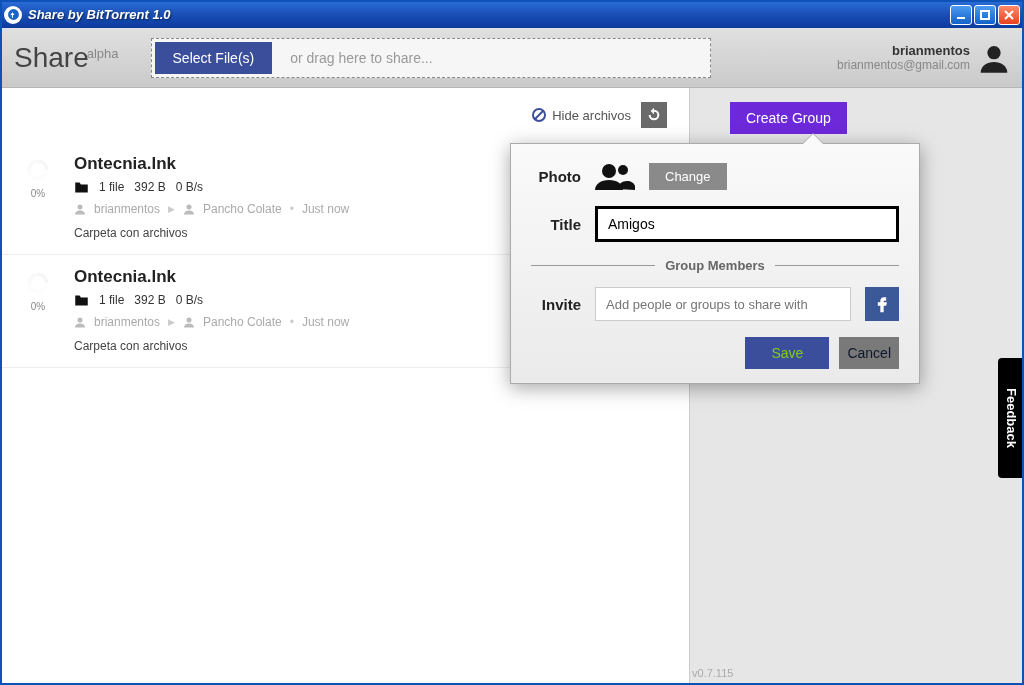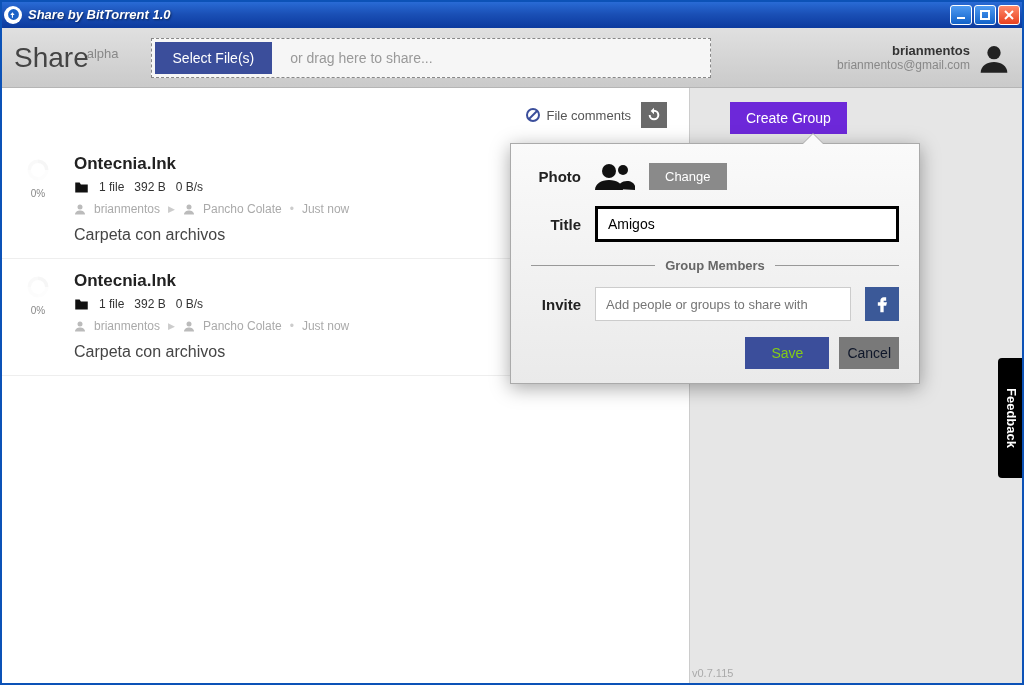--- a/index.html
+++ b/index.html
@@ -39,21 +39,21 @@
 .prog-pct{font-size:10px;color:#888}
 .item-body{flex:1}
 .item-title{font-size:17px;font-weight:bold;color:#222;margin-bottom:6px}
 .item-stats{display:flex;align-items:center;gap:10px;font-size:12px;color:#333;margin-bottom:8px}
 .folder-icon{width:15px;height:13px}
 .folder-icon svg{width:100%;height:100%;fill:#111}
 .item-meta{display:flex;align-items:center;gap:8px;font-size:12px;color:#aaa;margin-bottom:10px}
 .person-ic{width:12px;height:12px;fill:#bbb}
 .chev{font-size:9px;color:#ccc}
 .dot{color:#ccc}
-.item-desc{font-size:16px;color:#444}
+.item-desc{font-size:12px;color:#444}
 .side{width:334px;background:#e6e6e6;position:relative}
 .create-btn{position:absolute;top:14px;left:40px;background:#6d28d9;color:#fff;padding:8px 16px;font-size:14px;border:none;cursor:pointer}
 .popover{position:absolute;top:55px;left:-180px;width:410px;background:linear-gradient(180deg,#fafafa,#eaeaea);border:1px solid #aaa;box-shadow:0 4px 18px rgba(0,0,0,0.35);padding:18px 20px 14px;z-index:5}
 .popover:before{content:"";position:absolute;top:-11px;right:95px;width:0;height:0;border-left:11px solid transparent;border-right:11px solid transparent;border-bottom:11px solid #aaa}
 .popover:after{content:"";position:absolute;top:-10px;right:96px;width:0;height:0;border-left:10px solid transparent;border-right:10px solid transparent;border-bottom:10px solid #fafafa}
 .fld{display:flex;align-items:center;gap:14px;margin-bottom:16px}
 .fld-label{width:50px;text-align:right;font-size:15px;font-weight:bold;color:#222}
 .title-input{flex:1;height:36px;border:3px solid #000;padding:0 10px;font-size:14px;background:#fff}
 .photo-ic{width:40px;height:28px}
 .photo-ic svg{width:100%;height:100%;fill:#111}
@@ -121,21 +121,21 @@
         </svg>
     </div>
   </div>
 </div>
 
 <div class="body">
   <div class="main">
     <div class="toolbar">
       <div class="hide-comments">
         <span class="circ"></span>
-        <span>File comments</span>
+        <span>Hide archivos</span>
       </div>
       <div class="refresh-btn">
         <svg viewBox="0 0 24 24">
             <path d="M12 4V1L7 6l5 5V7a5 5 0 11-5 5H4a8 8 0 108-8z"></path>
           </svg>
       </div>
     </div>
 
     <div id="items">
         <div class="share-item">

